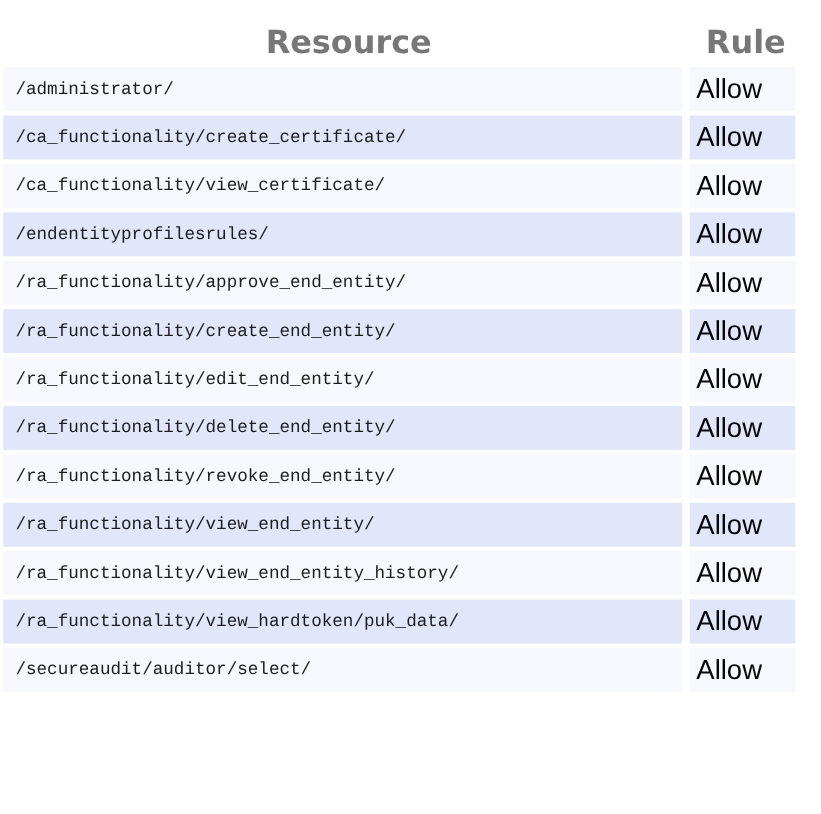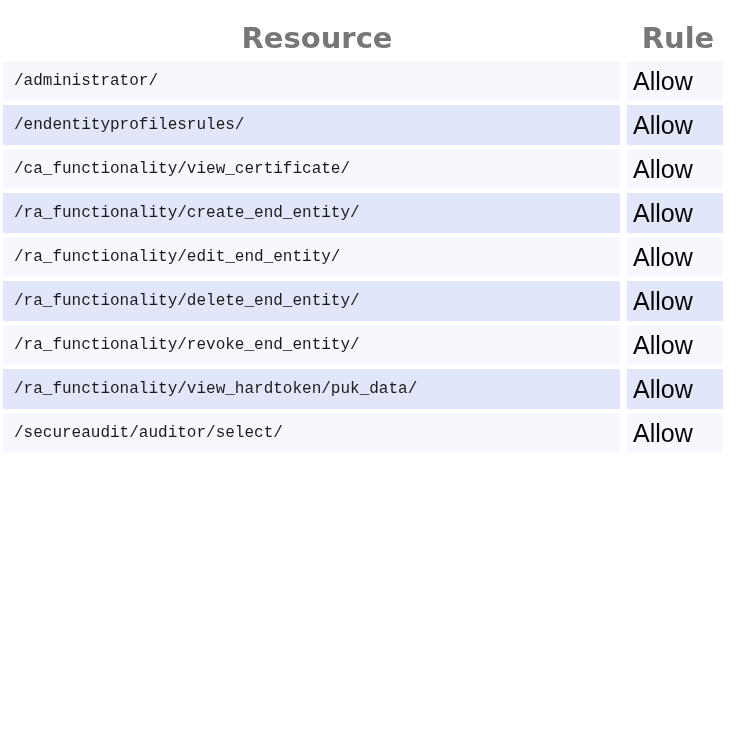--- a/index.html
+++ b/index.html
@@ -75,44 +75,60 @@
       <th>Resource</th>
       <th class="rule-header">Rule</th>
     </tr>
   </thead>
   <tbody>
     <tr>
       <td class="resource-cell">/administrator/</td>
       <td class="rule-cell">Allow</td>
     </tr>
     <tr>
+      <td class="resource-cell">/ca_functionality/create_certificate/</td>
+      <td class="rule-cell">Allow</td>
+    </tr>
+    <tr>
+      <td class="resource-cell">/ca_functionality/view_certificate/</td>
+      <td class="rule-cell">Allow</td>
+    </tr>
+    <tr>
       <td class="resource-cell">/endentityprofilesrules/</td>
       <td class="rule-cell">Allow</td>
     </tr>
     <tr>
-      <td class="resource-cell">/ca_functionality/view_certificate/</td>
+      <td class="resource-cell">/ra_functionality/approve_end_entity/</td>
       <td class="rule-cell">Allow</td>
     </tr>
     <tr>
       <td class="resource-cell">/ra_functionality/create_end_entity/</td>
       <td class="rule-cell">Allow</td>
     </tr>
     <tr>
       <td class="resource-cell">/ra_functionality/edit_end_entity/</td>
       <td class="rule-cell">Allow</td>
     </tr>
     <tr>
       <td class="resource-cell">/ra_functionality/delete_end_entity/</td>
       <td class="rule-cell">Allow</td>
     </tr>
     <tr>
       <td class="resource-cell">/ra_functionality/revoke_end_entity/</td>
       <td class="rule-cell">Allow</td>
     </tr>
     <tr>
+      <td class="resource-cell">/ra_functionality/view_end_entity/</td>
+      <td class="rule-cell">Allow</td>
+    </tr>
+    <tr>
+      <td class="resource-cell">/ra_functionality/view_end_entity_history/</td>
+      <td class="rule-cell">Allow</td>
+    </tr>
+    <tr>
       <td class="resource-cell">/ra_functionality/view_hardtoken/puk_data/</td>
       <td class="rule-cell">Allow</td>
     </tr>
     <tr>
       <td class="resource-cell">/secureaudit/auditor/select/</td>
       <td class="rule-cell">Allow</td>
     </tr>
   </tbody>
 </table>
 

